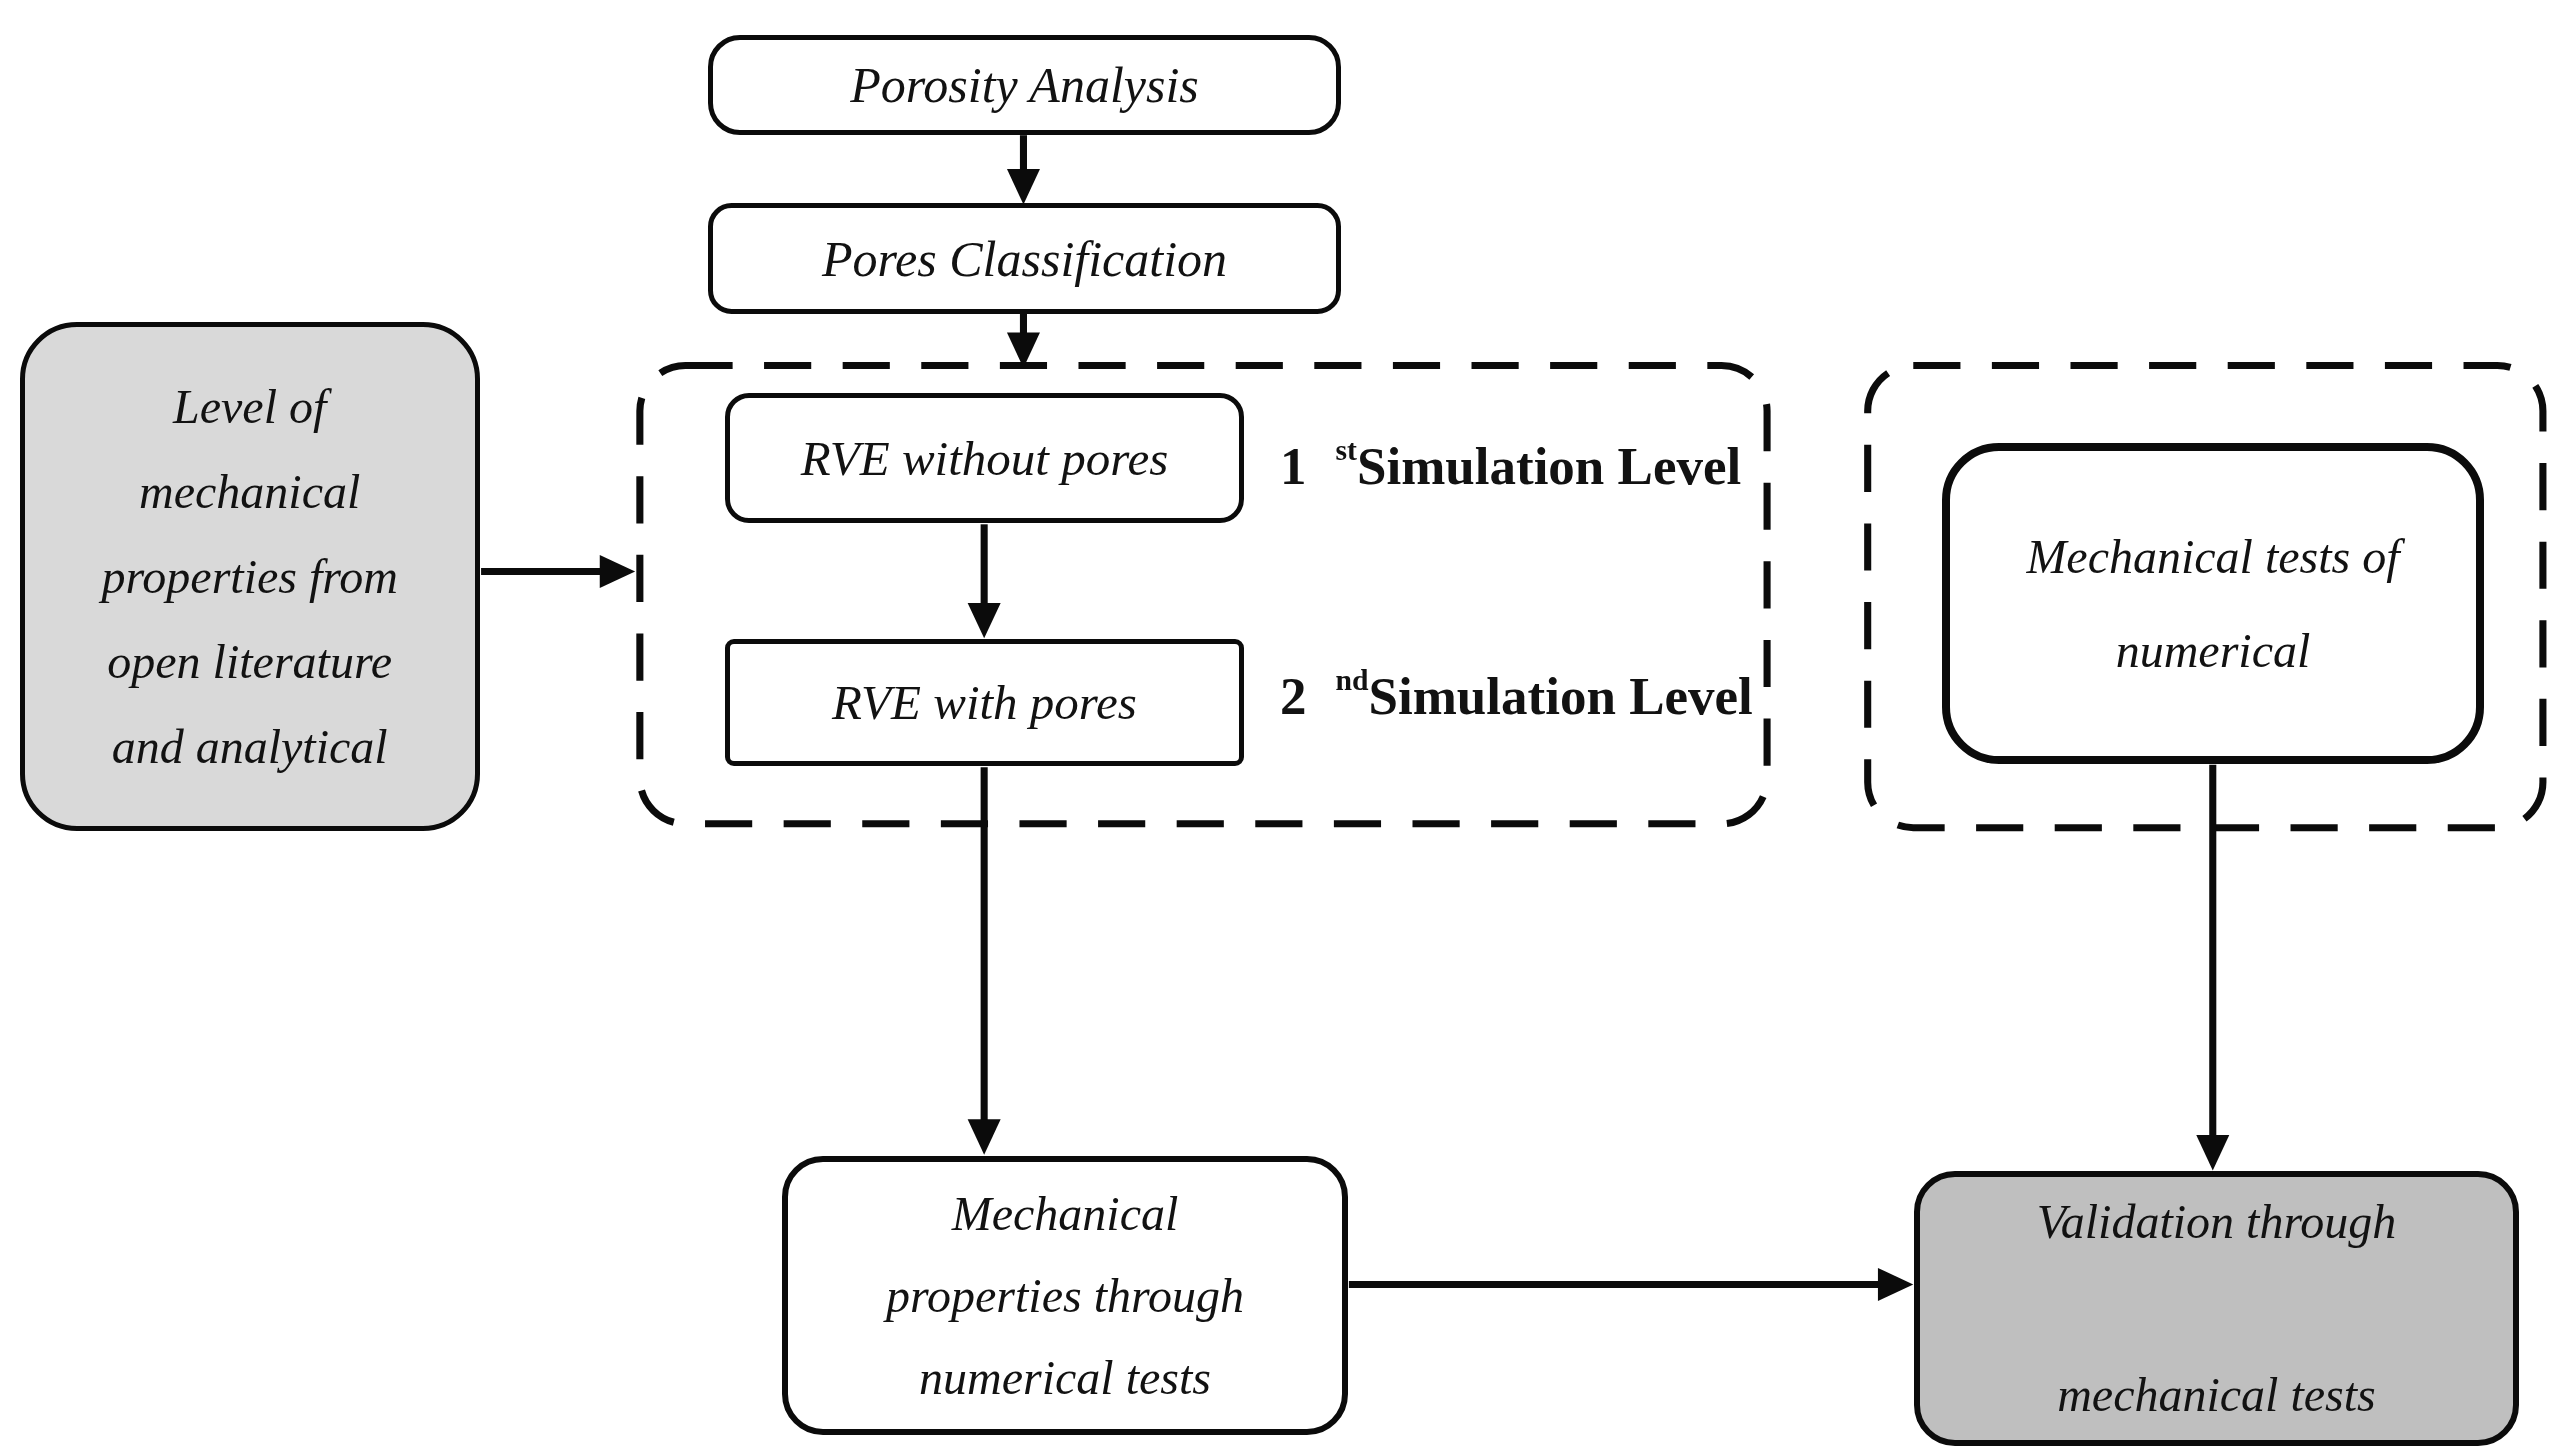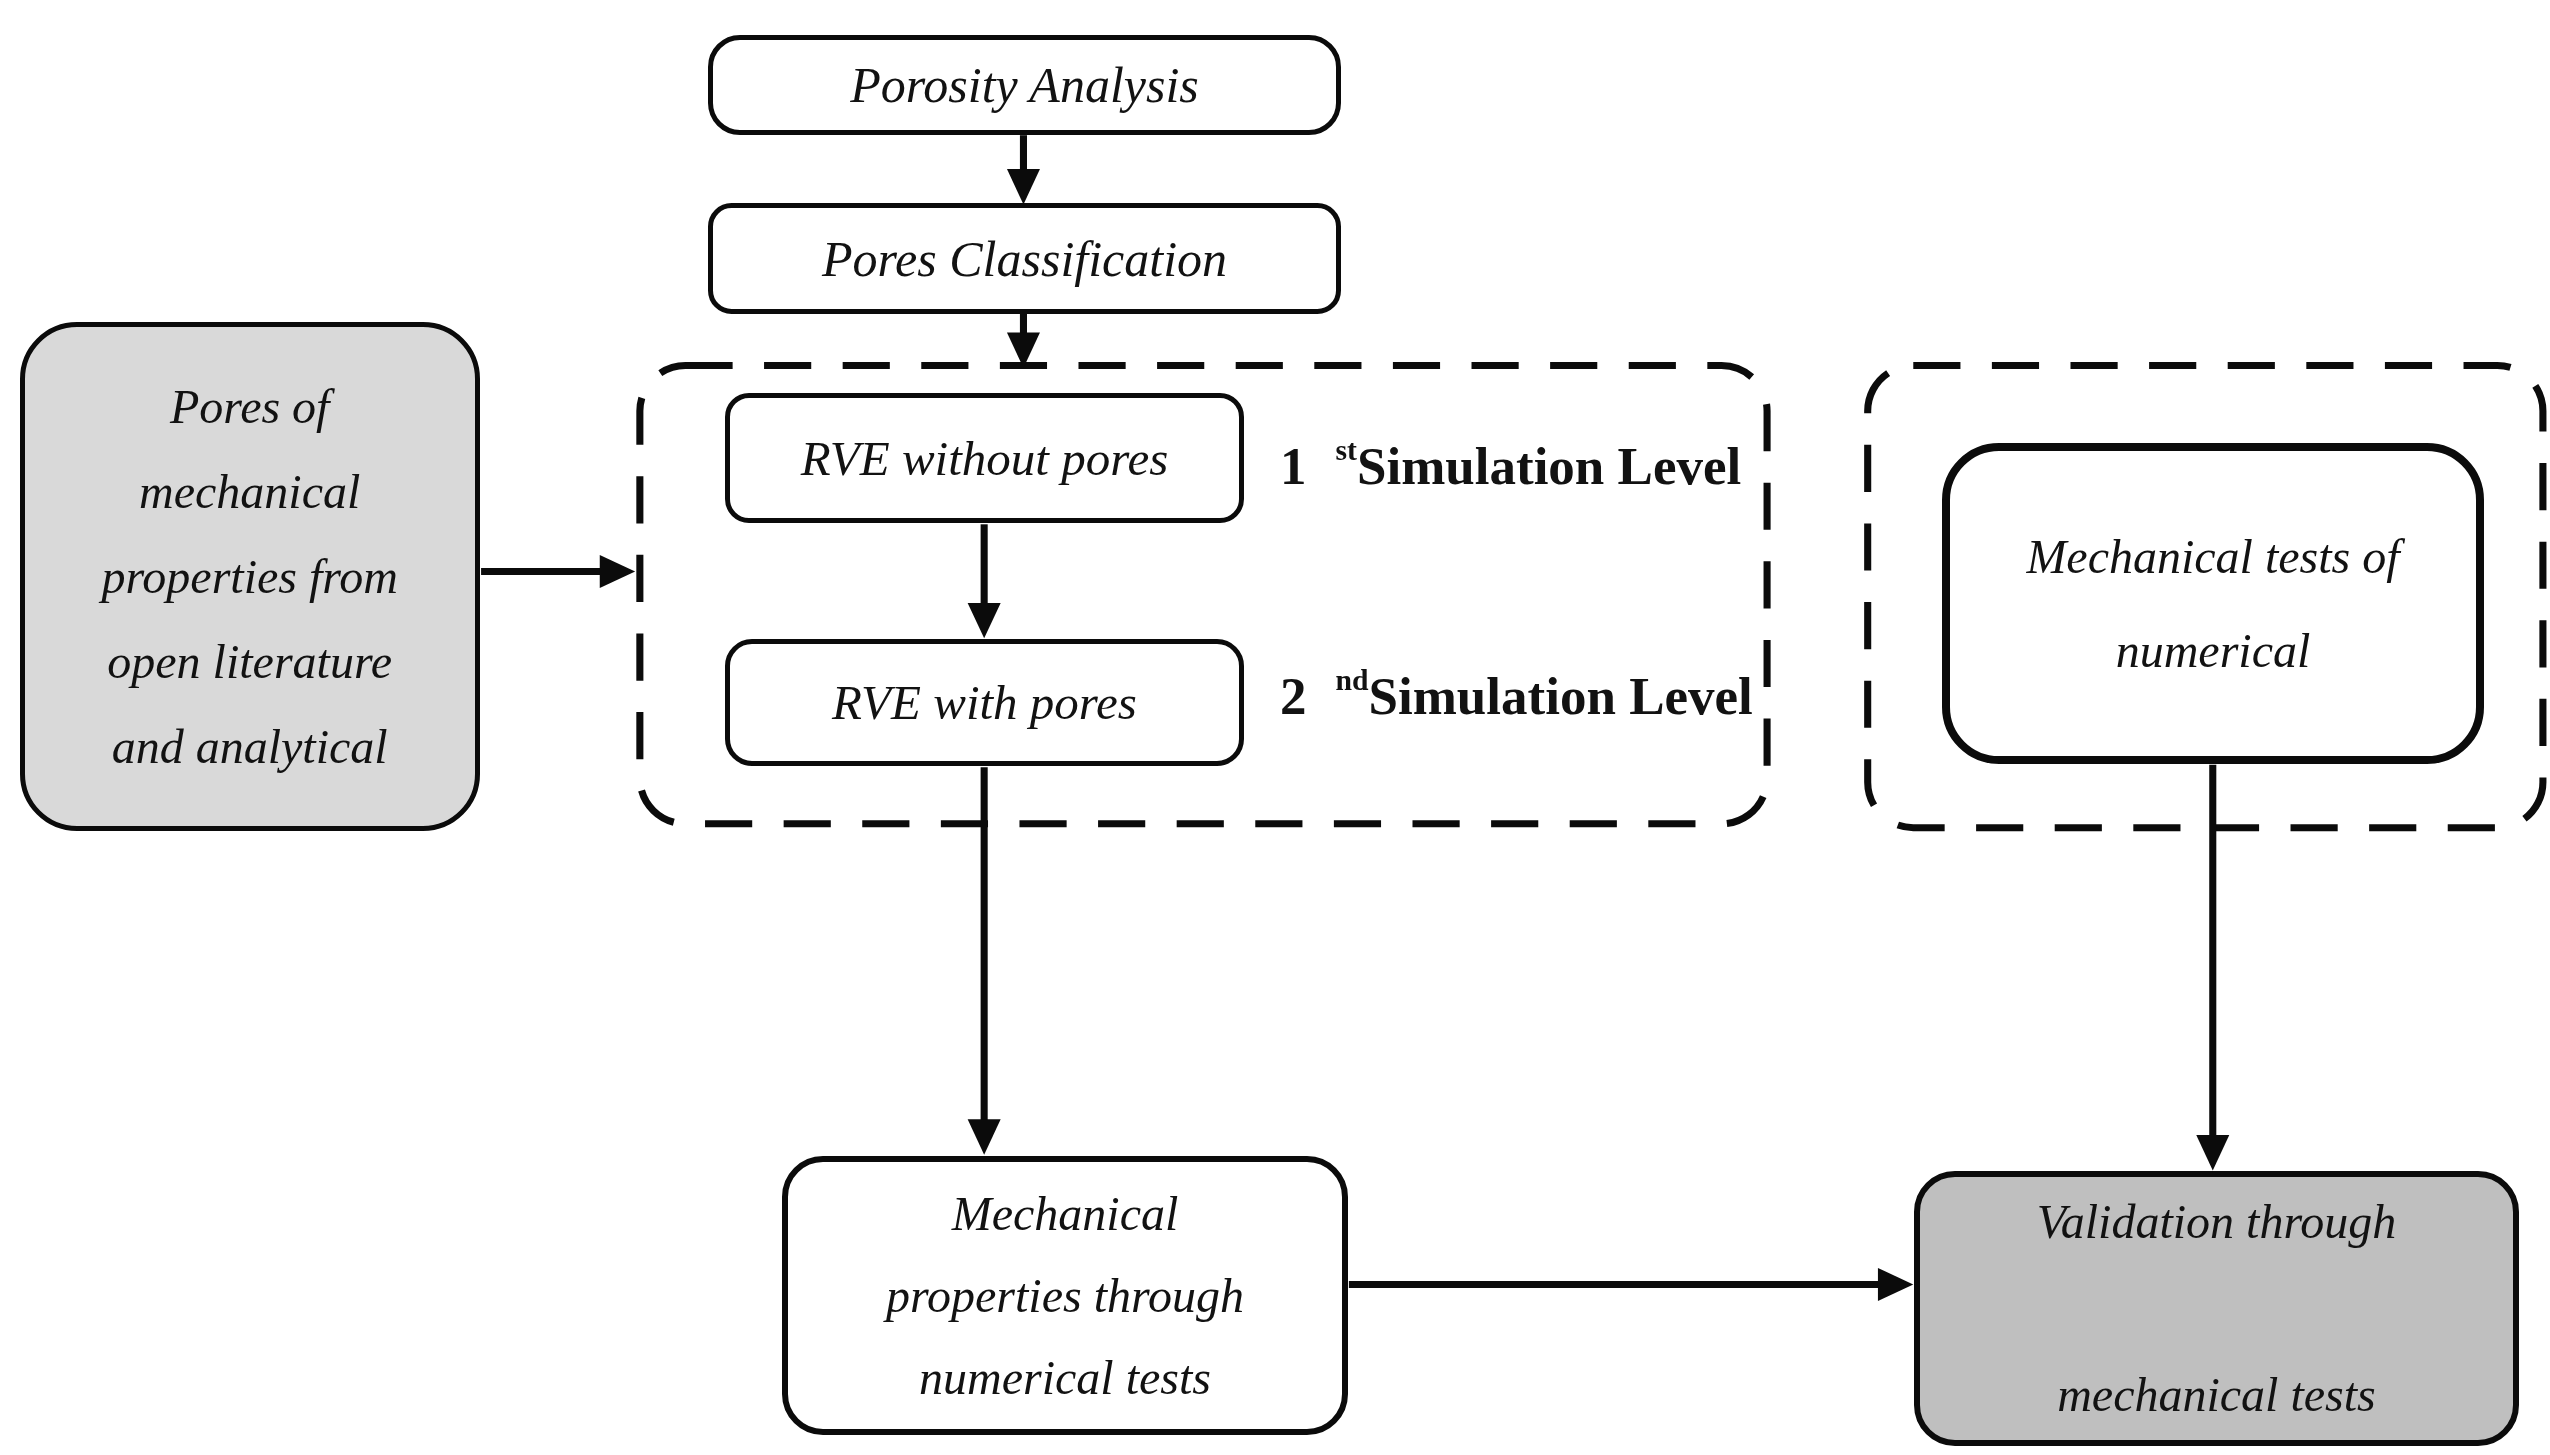--- a/index.html
+++ b/index.html
@@ -28,21 +28,21 @@
     color:var(--text);
   }
   .node span{display:block;}
   #porosity-box{left:708px;top:35px;width:633px;height:100px;border-radius:32px;font-size:50px;}
   #pores-box{left:708px;top:203px;width:633px;height:111px;border-radius:23.6px;font-size:50px;}
   #input-box{
     left:19.7px;top:322px;width:460px;height:509px;border-radius:57px;
     background:var(--gray-light);font-size:48px;line-height:85px;
   }
   #rve-without-box{left:725px;top:393px;width:519px;height:130px;border-radius:24px;font-size:49px;}
-  #rve-with-box{left:725px;top:639px;width:519px;height:127px;border-radius:27px;font-size:49px;}
+  #rve-with-box{left:725px;top:639px;width:519px;height:127px;border-radius:9px;font-size:49px;}
   .sim-label{
     position:absolute;z-index:2;
     display:flex;align-items:center;
     font-style:normal;font-weight:bold;font-size:53px;
     color:var(--text);white-space:nowrap;
   }
   #sim-level-1{left:1280px;top:425px;width:503px;height:82px;}
   #sim-level-2{left:1280px;top:655px;width:503px;height:82px;}
   .sim-label .sup{font-size:0.56em;position:relative;top:-0.52em;margin-left:29px;}
   #spec-box{
@@ -106,21 +106,21 @@
 
   <div class="node" id="porosity-box">
     <span>Porosity Analysis</span>
   </div>
 
   <div class="node" id="pores-box">
     <span>Pores Classification</span>
   </div>
 
   <div class="node" id="input-box">
-    <span>Pores of</span>
+    <span>Level of</span>
     <span>mechanical</span>
     <span>properties from</span>
     <span>open literature</span>
     <span>and analytical</span>
   </div>
 
   <div class="node" id="rve-without-box">
     <span>RVE without pores</span>
   </div>
 

